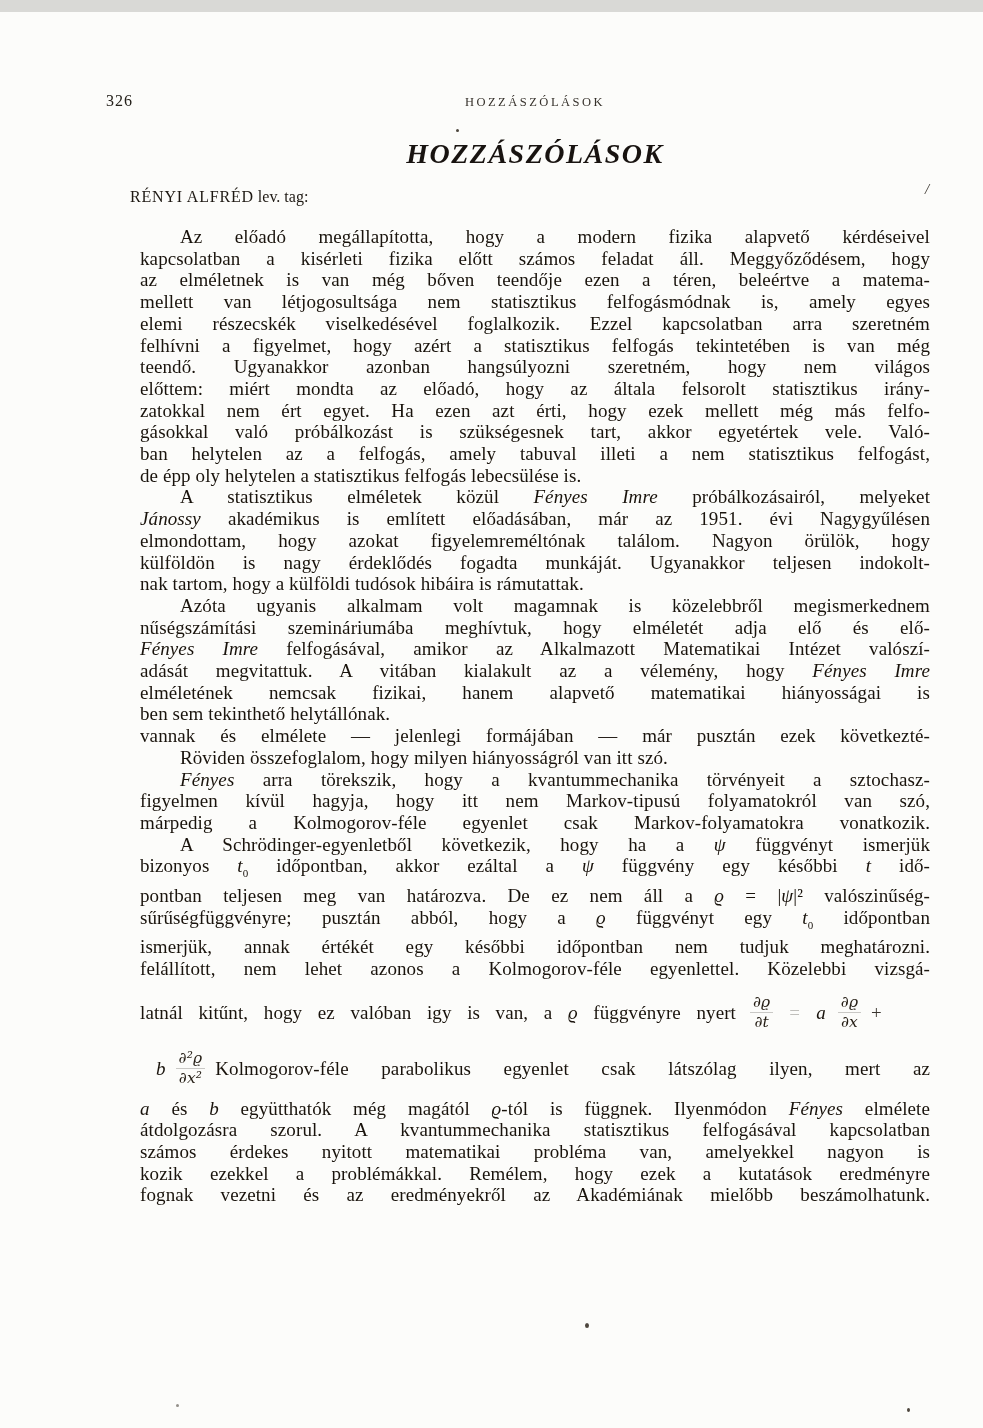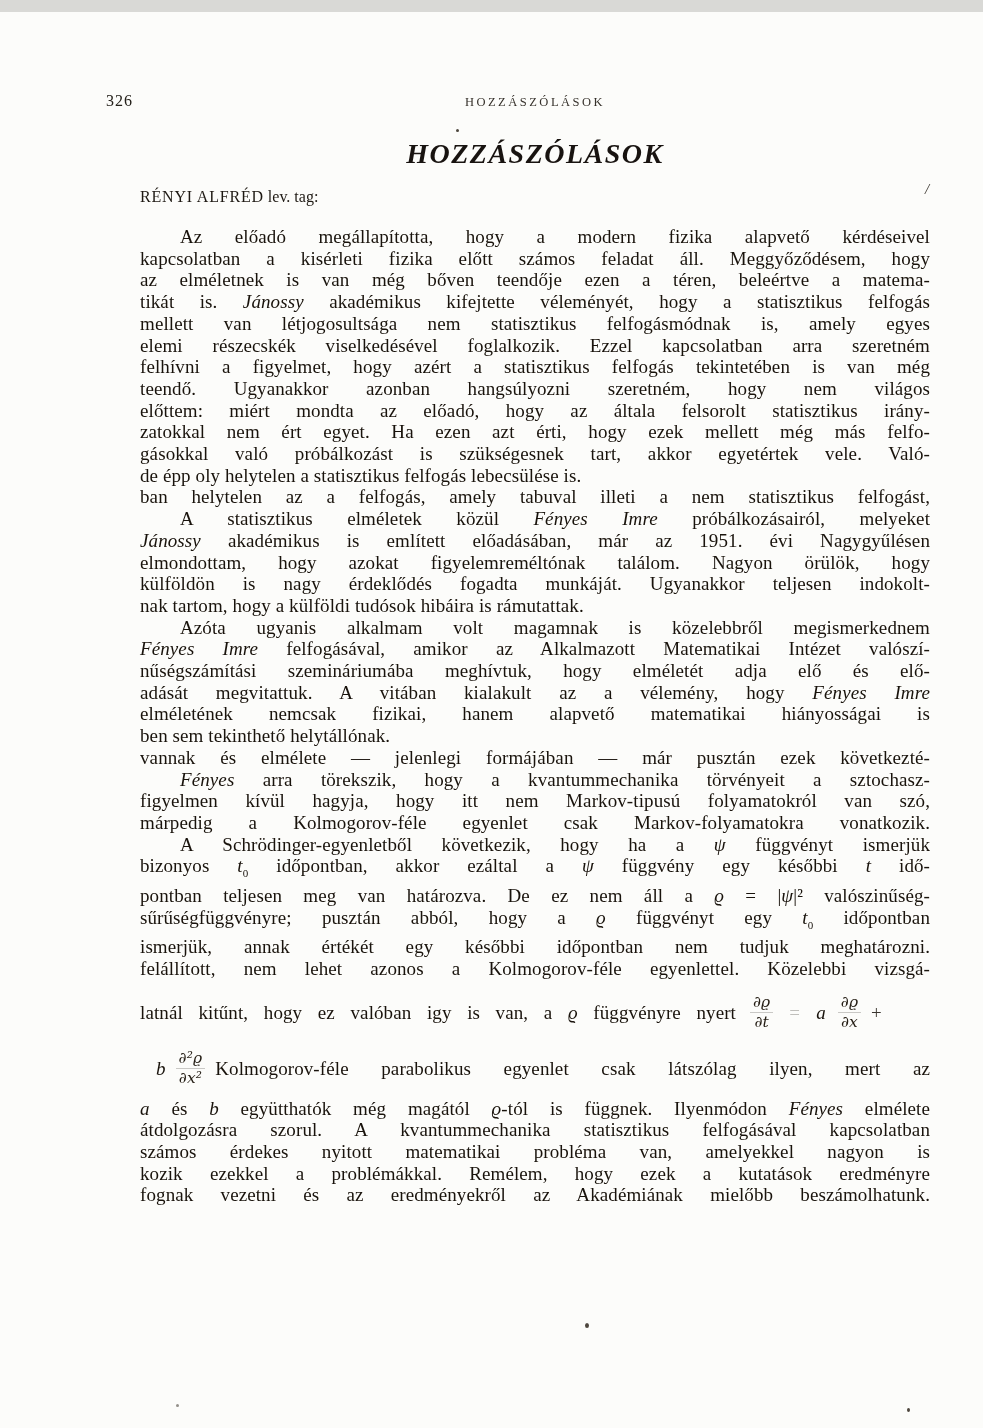--- a/index.html
+++ b/index.html
@@ -20,21 +20,21 @@
   .runhead{
     position:absolute;top:83px;left:140px;width:790px;
     text-align:center;font-size:12.5px;letter-spacing:2.5px;color:#35302a;
   }
   .title{
     position:absolute;top:126px;left:140px;width:790px;
     text-align:center;font-size:28px;font-style:italic;font-weight:600;
     letter-spacing:1.5px;color:#181310;
   }
   .speaker{
-    position:absolute;top:176px;left:140px;font-size:16px;color:#1d1812;
+    position:absolute;top:176px;left:130px;font-size:16px;color:#1d1812;
   }
   .speaker .name{letter-spacing:0.8px;}
   .mark-slash{
     position:absolute;top:169px;left:925px;
     font-size:15px;font-style:italic;color:#3a352e;
   }
   .bodytext{
     position:absolute;top:214px;left:140px;width:790px;
     font-size:19px;line-height:21.7px;letter-spacing:0.1px;
     color:#19130c;
@@ -83,46 +83,48 @@
     <span class="role">lev. tag:</span>
   </div>
 
   <div class="mark-slash">/</div>
 
   <div class="bodytext">
     <div>
         <div class="line indent">Az előadó megállapította, hogy a modern fizika alapvető kérdéseivel</div>
         <div class="line">kapcsolatban a kisérleti fizika előtt számos feladat áll. Meggyőződésem, hogy</div>
         <div class="line">az elméletnek is van még bőven teendője ezen a téren, beleértve a matema-</div>
-        <div class="line">tikát is. <i>Jánossy</i> akadémikus kifejtette véleményét, hogy a statisztikus felfogás</div>
         <div class="line">mellett van létjogosultsága nem statisztikus felfogásmódnak is, amely egyes</div>
         <div class="line">elemi részecskék viselkedésével foglalkozik. Ezzel kapcsolatban arra szeretném</div>
         <div class="line">felhívni a figyelmet, hogy azért a statisztikus felfogás tekintetében is van még</div>
         <div class="line">teendő. Ugyanakkor azonban hangsúlyozni szeretném, hogy nem világos</div>
         <div class="line">előttem: miért mondta az előadó, hogy az általa felsorolt statisztikus irány-</div>
         <div class="line">zatokkal nem ért egyet. Ha ezen azt érti, hogy ezek mellett még más felfo-</div>
         <div class="line">gásokkal való próbálkozást is szükségesnek tart, akkor egyetértek vele. Való-</div>
+        <div class="line">ban helytelen az a felfogás, amely tabuval illeti a nem statisztikus felfogást,</div>
         <div class="line last">de épp oly helytelen a statisztikus felfogás lebecsülése is.</div>
-        <div class="line">ban helytelen az a felfogás, amely tabuval illeti a nem statisztikus felfogást,</div>
       </div>
     <div>
         <div class="line indent">A statisztikus elméletek közül <i>Fényes Imre</i> próbálkozásairól, melyeket</div>
         <div class="line"><i>Jánossy</i> akadémikus is említett előadásában, már az 1951. évi Nagygyűlésen</div>
         <div class="line">elmondottam, hogy azokat figyelemreméltónak találom. Nagyon örülök, hogy</div>
         <div class="line">külföldön is nagy érdeklődés fogadta munkáját. Ugyanakkor teljesen indokolt-</div>
         <div class="line last">nak tartom, hogy a külföldi tudósok hibáira is rámutattak.</div>
       </div>
     <div>
         <div class="line indent">Azóta ugyanis alkalmam volt magamnak is közelebbről megismerkednem</div>
+        <div class="line">nűségszámítási szemináriumába meghívtuk, hogy elméletét adja elő és elő-</div>
         <div class="line"><i>Fényes Imre</i> felfogásával, amikor az Alkalmazott Matematikai Intézet valószí-</div>
-        <div class="line">nűségszámítási szemináriumába meghívtuk, hogy elméletét adja elő és elő-</div>
         <div class="line">adását megvitattuk. A vitában kialakult az a vélemény, hogy <i>Fényes Imre</i></div>
         <div class="line">elméletének nemcsak fizikai, hanem alapvető matematikai hiányosságai is</div>
         <div class="line last">ben sem tekinthető helytállónak.</div>
         <div class="line">vannak és elmélete — jelenlegi formájában — már pusztán ezek következté-</div>
+      </div>
+    <div>
+        <div class="line indent last">Röviden összefoglalom, hogy milyen hiányosságról van itt szó.</div>
       </div>
     <div>
         <div class="line indent"><i>Fényes</i> arra törekszik, hogy a kvantummechanika törvényeit a sztochasz-</div>
         <div class="line">figyelmen kívül hagyja, hogy itt nem Markov-tipusú folyamatokról van szó,</div>
         <div class="line">márpedig a Kolmogorov-féle egyenlet csak Markov-folyamatokra vonatkozik.</div>
       </div>
     <div>
         <div class="line indent">A Schrödinger-egyenletből következik, hogy ha a <i>ψ</i> függvényt ismerjük</div>
         <div class="line">bizonyos <i>t</i><sub>0</sub> időpontban, akkor ezáltal a <i>ψ</i> függvény egy későbbi <i>t</i> idő-</div>
         <div class="line">pontban teljesen meg van határozva. De ez nem áll a <i>ϱ</i> = |<i>ψ</i>|² valószinűség-</div>

